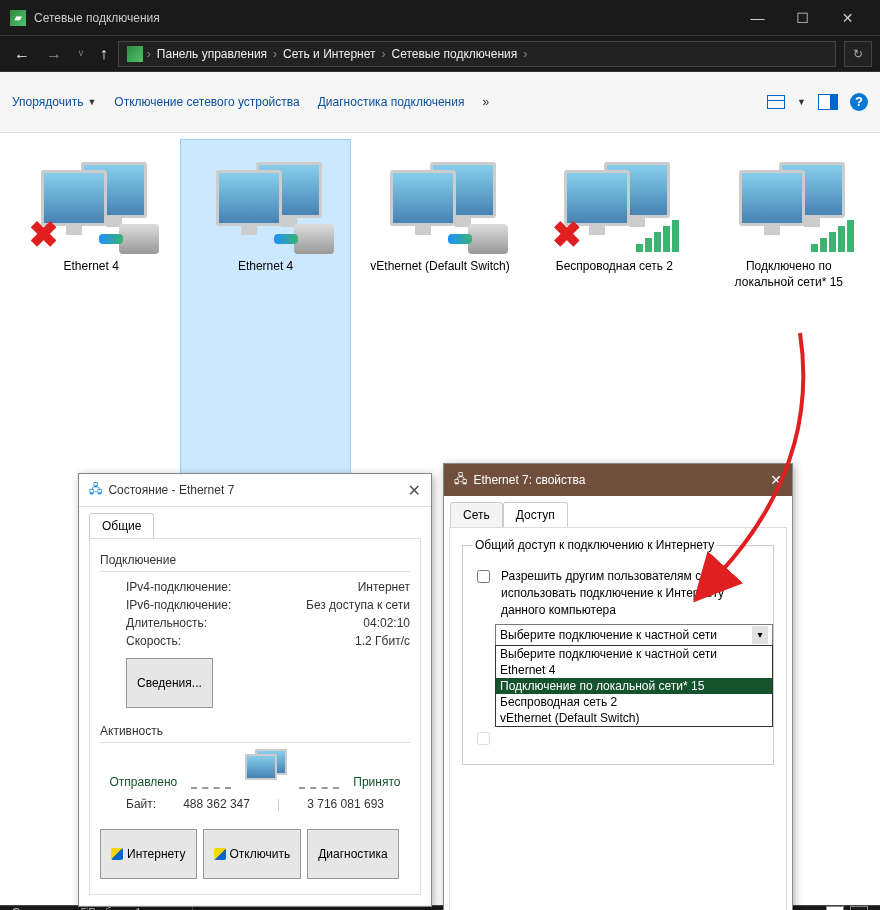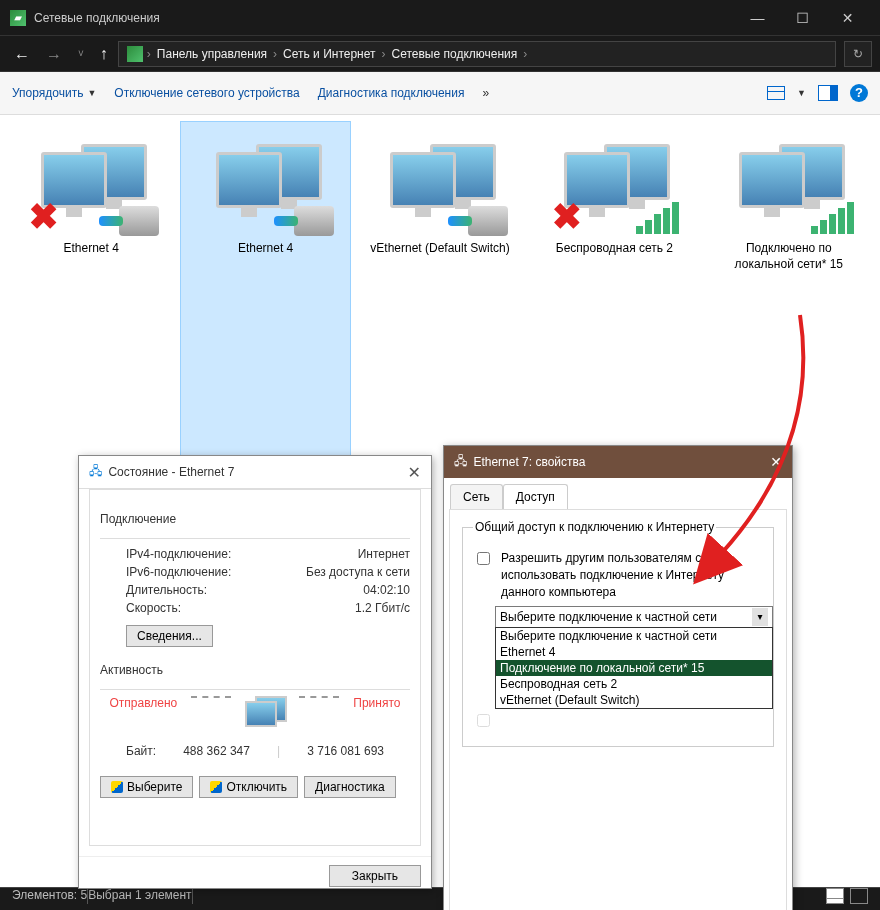--- a/index.html
+++ b/index.html
@@ -6,21 +6,21 @@
 .app{width:880px;height:910px;background:#000;position:relative;overflow:hidden}
 .titlebar{height:35px;background:#1a1a1a;display:flex;align-items:center;padding:0 10px;color:#ccc}
 .titlebar .icon{width:16px;height:16px;background:linear-gradient(135deg,#2C8C3C,#50C16E);margin-right:8px;display:flex;align-items:center;justify-content:center;font-size:10px;color:#fff}
 .titlebar .title{flex:1;font-size:12px}
 .winbtns{display:flex}.winbtn{width:45px;height:35px;display:flex;align-items:center;justify-content:center;color:#ccc;font-size:14px}
 .navbar{height:35px;background:#1a1a1a;display:flex;align-items:center;padding:0 8px;gap:4px;border-top:1px solid #333;border-bottom:1px solid #333}
 .navarrow{color:#888;font-size:16px;padding:0 6px}.navarrow.active{color:#eee}
 .addressbar{flex:1;display:flex;align-items:center;border:1px solid #444;height:24px;background:#222;padding:0 4px}
 .crumb{color:#eee;padding:0 6px;font-size:12px}.crumb-sep{color:#888}
 .searchbox{width:210px;border:1px solid #444;height:24px;background:#222;color:#888;padding:0 6px;display:flex;align-items:center;justify-content:space-between;font-style:italic;font-size:11px}
-.toolbar{height:36px;background:#f6f6f6;display:flex;align-items:center;padding:3px 12px;gap:18px;color:#0a50a1;border-bottom:1px solid #ddd}
+.toolbar{height:36px;background:#f6f6f6;display:flex;align-items:center;padding:12px 12px;gap:18px;color:#0a50a1;border-bottom:1px solid #ddd}
 .toolbar .tbitem{display:flex;align-items:center;gap:4px;font-size:12px;color:#0a50a1}
 .toolbar .right{margin-left:auto;display:flex;gap:12px;align-items:center}
 .content{background:#fff;height:760px;position:relative;padding:6px;display:flex;gap:4px}
 .adapter{width:170px;padding:4px;text-align:center;border:1px solid transparent}
 .adapter.sel{background:#cce8ff;border:1px solid #99d1ff}
 .adapter .aimg{height:115px;display:flex;align-items:center;justify-content:center;position:relative}
 .monitor{position:relative;width:120px;height:80px}
 .mon1,.mon2{position:absolute;width:60px;height:50px;background:linear-gradient(180deg,#87CEEB,#4682B4);border:3px solid #ccc;border-radius:3px}
 .mon1{left:10px;top:8px}
 .mon2{left:50px;top:0}
@@ -36,25 +36,25 @@
 .statusbar .sep{width:1px;height:16px;background:#555}
 
 .dialog{position:absolute;background:#fff;border:1px solid #888;box-shadow:2px 2px 8px rgba(0,0,0,.3)}
 .dlg-title{height:32px;display:flex;align-items:center;padding:0 10px;font-size:12px;gap:6px}
 .dlg-status{left:78px;top:340px;width:352px;height:432px}
 .dlg-status .dlg-title{background:#fff;color:#333;border-bottom:1px solid #ddd}
 .dlg-status .closex{margin-left:auto;color:#555;font-size:16px}
 .tabs{display:flex;padding:6px 10px 0 10px}
 .tab{border:1px solid #ccc;border-bottom:none;padding:5px 12px;background:#fff;font-size:12px;border-radius:3px 3px 0 0}
 .tabpane{border:1px solid #ddd;margin:0 10px 10px 10px;padding:10px;height:335px}
-.grouptitle{font-size:12px;color:#333;margin:12px 0}
+.grouptitle{font-size:12px;color:#333;margin:4px 0}
 .kvrow{display:flex;justify-content:space-between;font-size:12px;padding:2px 0 2px 26px;color:#333}
-.btn{background:#e6e6e6;border:1px solid #999;padding:3px 10px;font-size:12px;display:inline-flex;align-items:center;gap:4px}
+.btn{background:#e6e6e6;border:1px solid #999;padding:17px 10px;font-size:12px;display:inline-flex;align-items:center;gap:4px}
 .shield{width:12px;height:12px;background:linear-gradient(135deg,#FFD700 50%,#06C 50%);display:inline-block;border-radius:2px}
-.activity-row{display:flex;align-items:flex-start;justify-content:center;gap:14px;font-size:12px;color:#ef4444}
+.activity-row{display:flex;align-items:flex-end;justify-content:center;gap:14px;font-size:12px;color:#14532d}
 .mini-pc{width:40px;height:40px;position:relative}
 .mini-pc .m1{position:absolute;width:28px;height:22px;background:linear-gradient(#87CEEB,#4682B4);border:2px solid #ccc;left:0;top:5px}
 .mini-pc .m2{position:absolute;width:28px;height:22px;background:linear-gradient(#87CEEB,#4682B4);border:2px solid #ccc;left:10px;top:0}
 .dashline{flex:0 0 40px;border-top:2px dashed #999;height:0}
 .byterow{display:flex;justify-content:space-between;padding:8px 26px;font-size:12px;color:#333}
 .footer{display:flex;justify-content:flex-end;padding:8px 10px;border-top:1px solid #eee}
 
 .dlg-props{left:443px;top:330px;width:348px;height:478px}
 .dlg-props .dlg-title{background:#704F3D;color:#fff}
 .dlg-props .closex{margin-left:auto;color:#fff;font-size:14px}
@@ -193,20 +193,23 @@
         </div>
       <div class="aname"><span>Подключено по</span><br><span>локальной сети* 15</span></div>
     </div>
 
     <div class="dialog dlg-status">
       <div class="dlg-title">
         <span style="color:#0078d7">🖧</span>
         <span>Состояние - Ethernet 7</span>
         <span class="closex">✕</span>
       </div>
+      <div class="tabs">
+          <div class="tab">Общие</div>
+        </div>
       <div class="tabpane">
         <div class="grouptitle">Подключение</div>
         <hr style="border:none;border-top:1px solid #ddd;margin:2px 0 6px 0">
         <div class="kvrow">
             <span>IPv4-подключение:</span>
             <span>Интернет</span>
           </div>
         <div class="kvrow">
             <span>IPv6-подключение:</span>
             <span>Без доступа к сети</span>
@@ -235,21 +238,21 @@
         </div>
         <div class="byterow">
           <span>Байт:</span>
           <span>488 362 347</span>
           <span style="color:#ccc">|</span>
           <span>3 716 081 693</span>
         </div>
         <div style="display:flex;gap:6px;margin-top:10px">
           <span class="btn">
               <span class="shield"></span>
-              <span>Выберите</span>
+              <span>Интернету</span>
             </span>
           <span class="btn">
               <span class="shield"></span>
               <span>Отключить</span>
             </span>
           <span class="btn">Диагностика</span>
         </div>
       </div>
       <div class="footer">
           <span class="btn" style="padding:3px 22px">Закрыть</span>

